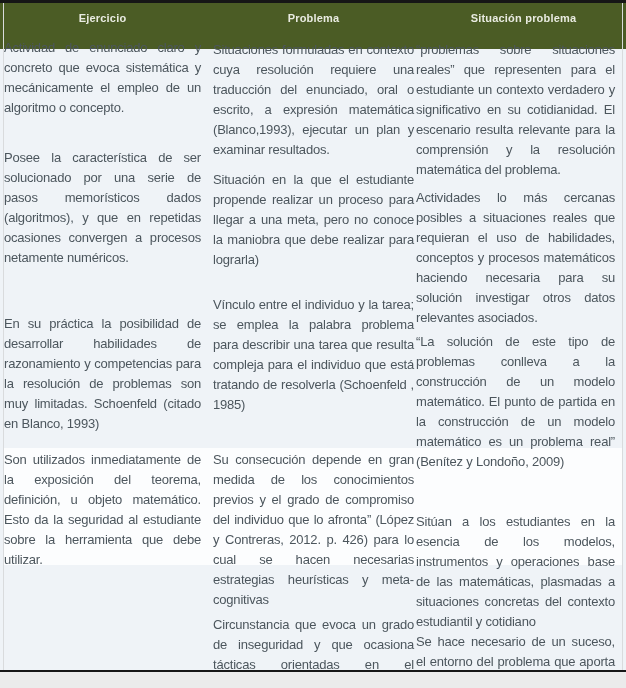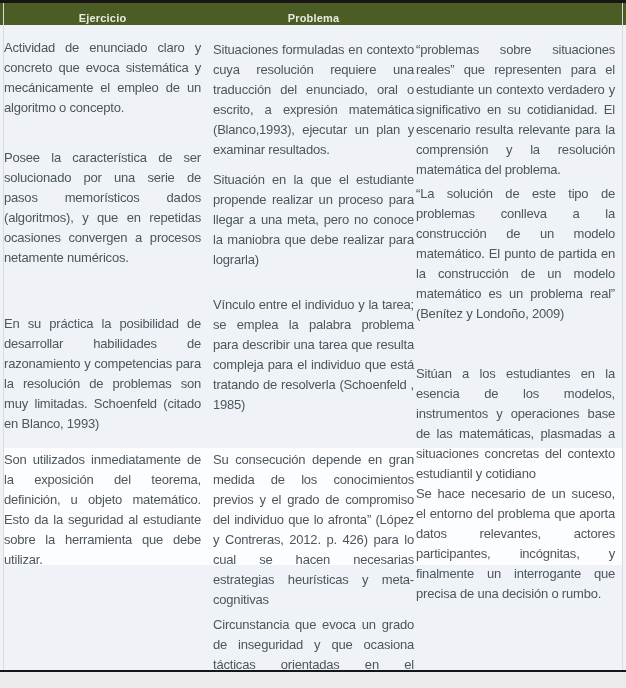--- a/index.html
+++ b/index.html
@@ -4,21 +4,21 @@
 <style>
   html,body{margin:0;padding:0;background:#ffffff;}
   .page{
     position:relative;
     width:626px;height:688px;
     background:#eff3f7;
     overflow:hidden;
     font-family:"Liberation Sans","DejaVu Sans",sans-serif;
   }
   .top-rule{position:absolute;top:0;left:0;right:0;height:3px;background:#161616;}
-  .header-row{position:absolute;top:3px;left:0;right:0;height:22px;background:var(--header-bg,#4b5c25);}
+  .header-row{position:absolute;top:3px;left:0;right:0;height:46px;background:var(--header-bg,#4b5c25);}
   .hcell{
     position:absolute;top:0;height:30px;line-height:30px;
     text-align:center;font-size:11px;font-weight:bold;
     color:var(--header-fg,#e9ebe1);letter-spacing:.2px;
   }
   .hc1{left:4px;width:197px;}
   .hc2{left:213px;width:201px;}
   .hc3{left:424px;width:199px;}
   .band{position:absolute;top:448px;left:4px;right:4px;height:117px;background:#fcfdfe;}
   .edge{position:absolute;top:3px;height:667px;width:1px;background:#d9dbdd;}
@@ -42,20 +42,21 @@
 </head>
 <body>
 
 <div class="page">
 
   <div class="top-rule"></div>
 
   <div class="header-row">
     <div class="hcell hc1">Ejercicio</div>
     <div class="hcell hc2">Problema</div>
+    <div class="hcell hc3">Situación problema</div>
   </div>
 
   <div class="band"></div>
   <div class="edge left"></div>
   <div class="edge right"></div>
 
   <div class="col c1">
     <p style="margin-top:5px">Actividad de enunciado claro y concreto que evoca sistemática y mecánicamente el empleo de un algoritmo o concepto.</p>
     <p style="margin-top:30px">Posee la característica de ser solucionado por una serie de pasos memorísticos dados (algoritmos), y que en repetidas ocasiones convergen a procesos netamente numéricos.</p>
     <p style="margin-top:46px">En su práctica la posibilidad de desarrollar habilidades de razonamiento y competencias para la resolución de problemas son muy limitadas. Schoenfeld (citado en Blanco, 1993)</p>
@@ -65,20 +66,21 @@
   <div class="col c2">
     <p style="margin-top:7px">Situaciones formuladas en contexto cuya resolución requiere una traducción del enunciado, oral o escrito, a expresión matemática (Blanco,1993), ejecutar un plan y examinar resultados.</p>
     <p style="margin-top:10px">Situación en la que el estudiante propende realizar un proceso para llegar a una meta, pero no conoce la maniobra que debe realizar para lograrla)</p>
     <p style="margin-top:25px">Vínculo entre el individuo y la tarea; se emplea la palabra problema para describir una tarea que resulta compleja para el individuo que está tratando de resolverla (Schoenfeld , 1985)</p>
     <p style="margin-top:35px">Su consecución depende en gran medida de los conocimientos previos y el grado de compromiso del individuo que lo afronta” (López y Contreras, 2012. p. 426) para lo cual se hacen necesarias estrategias heurísticas y meta-cognitivas</p>
     <p style="margin-top:5px">Circunstancia que evoca un grado de inseguridad y que ocasiona tácticas orientadas en el seguimiento de una solución. (Pino, 2017)</p>
   </div>
 
   <div class="col c3">
     <p style="margin-top:7px">“problemas sobre situaciones reales” que representen para el estudiante un contexto verdadero y significativo en su cotidianidad. El escenario resulta relevante para la comprensión y la resolución matemática del problema.</p>
+    <p style="margin-top:8px">Actividades lo más cercanas posibles a situaciones reales que requieran el uso de habilidades, conceptos y procesos matemáticos haciendo necesaria para su solución investigar otros datos relevantes asociados.</p>
     <p style="margin-top:4px">“La solución de este tipo de problemas conlleva a la construcción de un modelo matemático. El punto de partida en la construcción de un modelo matemático es un problema real” (Benítez y Londoño, 2009)</p>
     <p style="margin-top:40px">Sitúan a los estudiantes en la esencia de los modelos, instrumentos y operaciones base de las matemáticas, plasmadas a situaciones concretas del contexto estudiantil y cotidiano</p>
     <p style="margin-top:0px">Se hace necesario de un suceso, el entorno del problema que aporta datos relevantes, actores participantes, incógnitas, y finalmente un interrogante que precisa de una decisión o rumbo.</p>
   </div>
 
   <div class="bottom-rule"></div>
   <div class="footer-strip"></div>
 
 </div>
 

